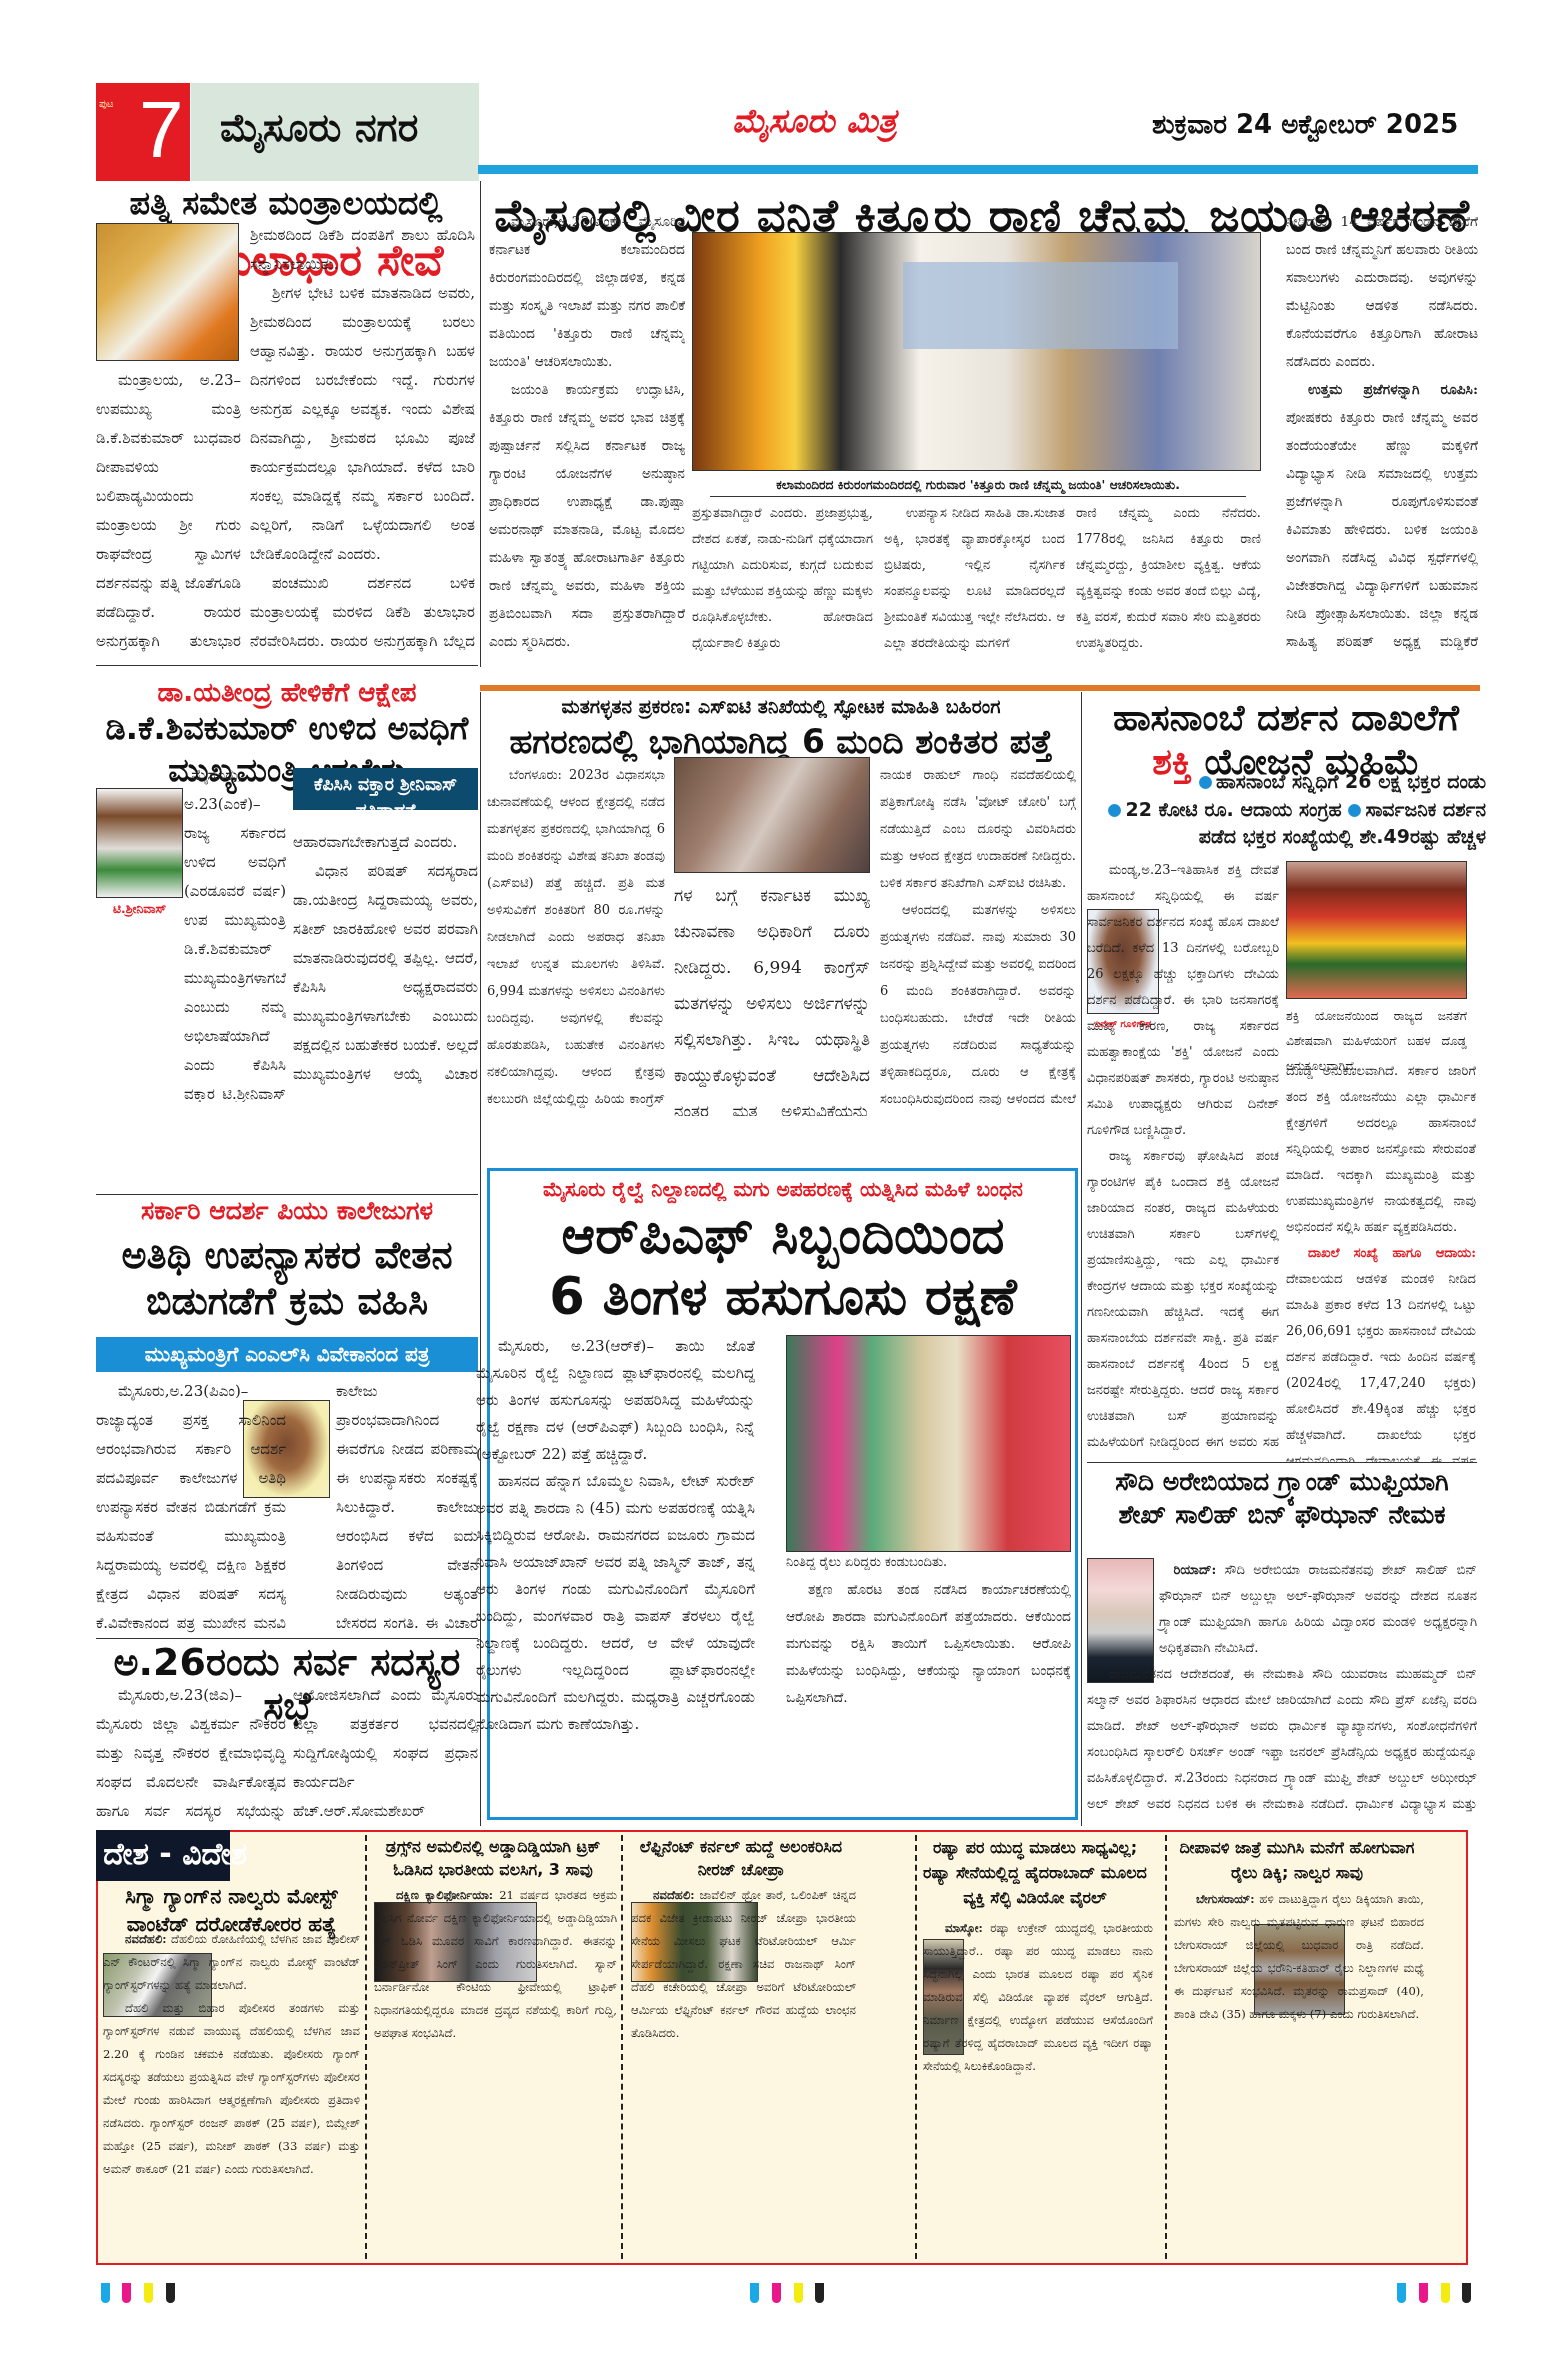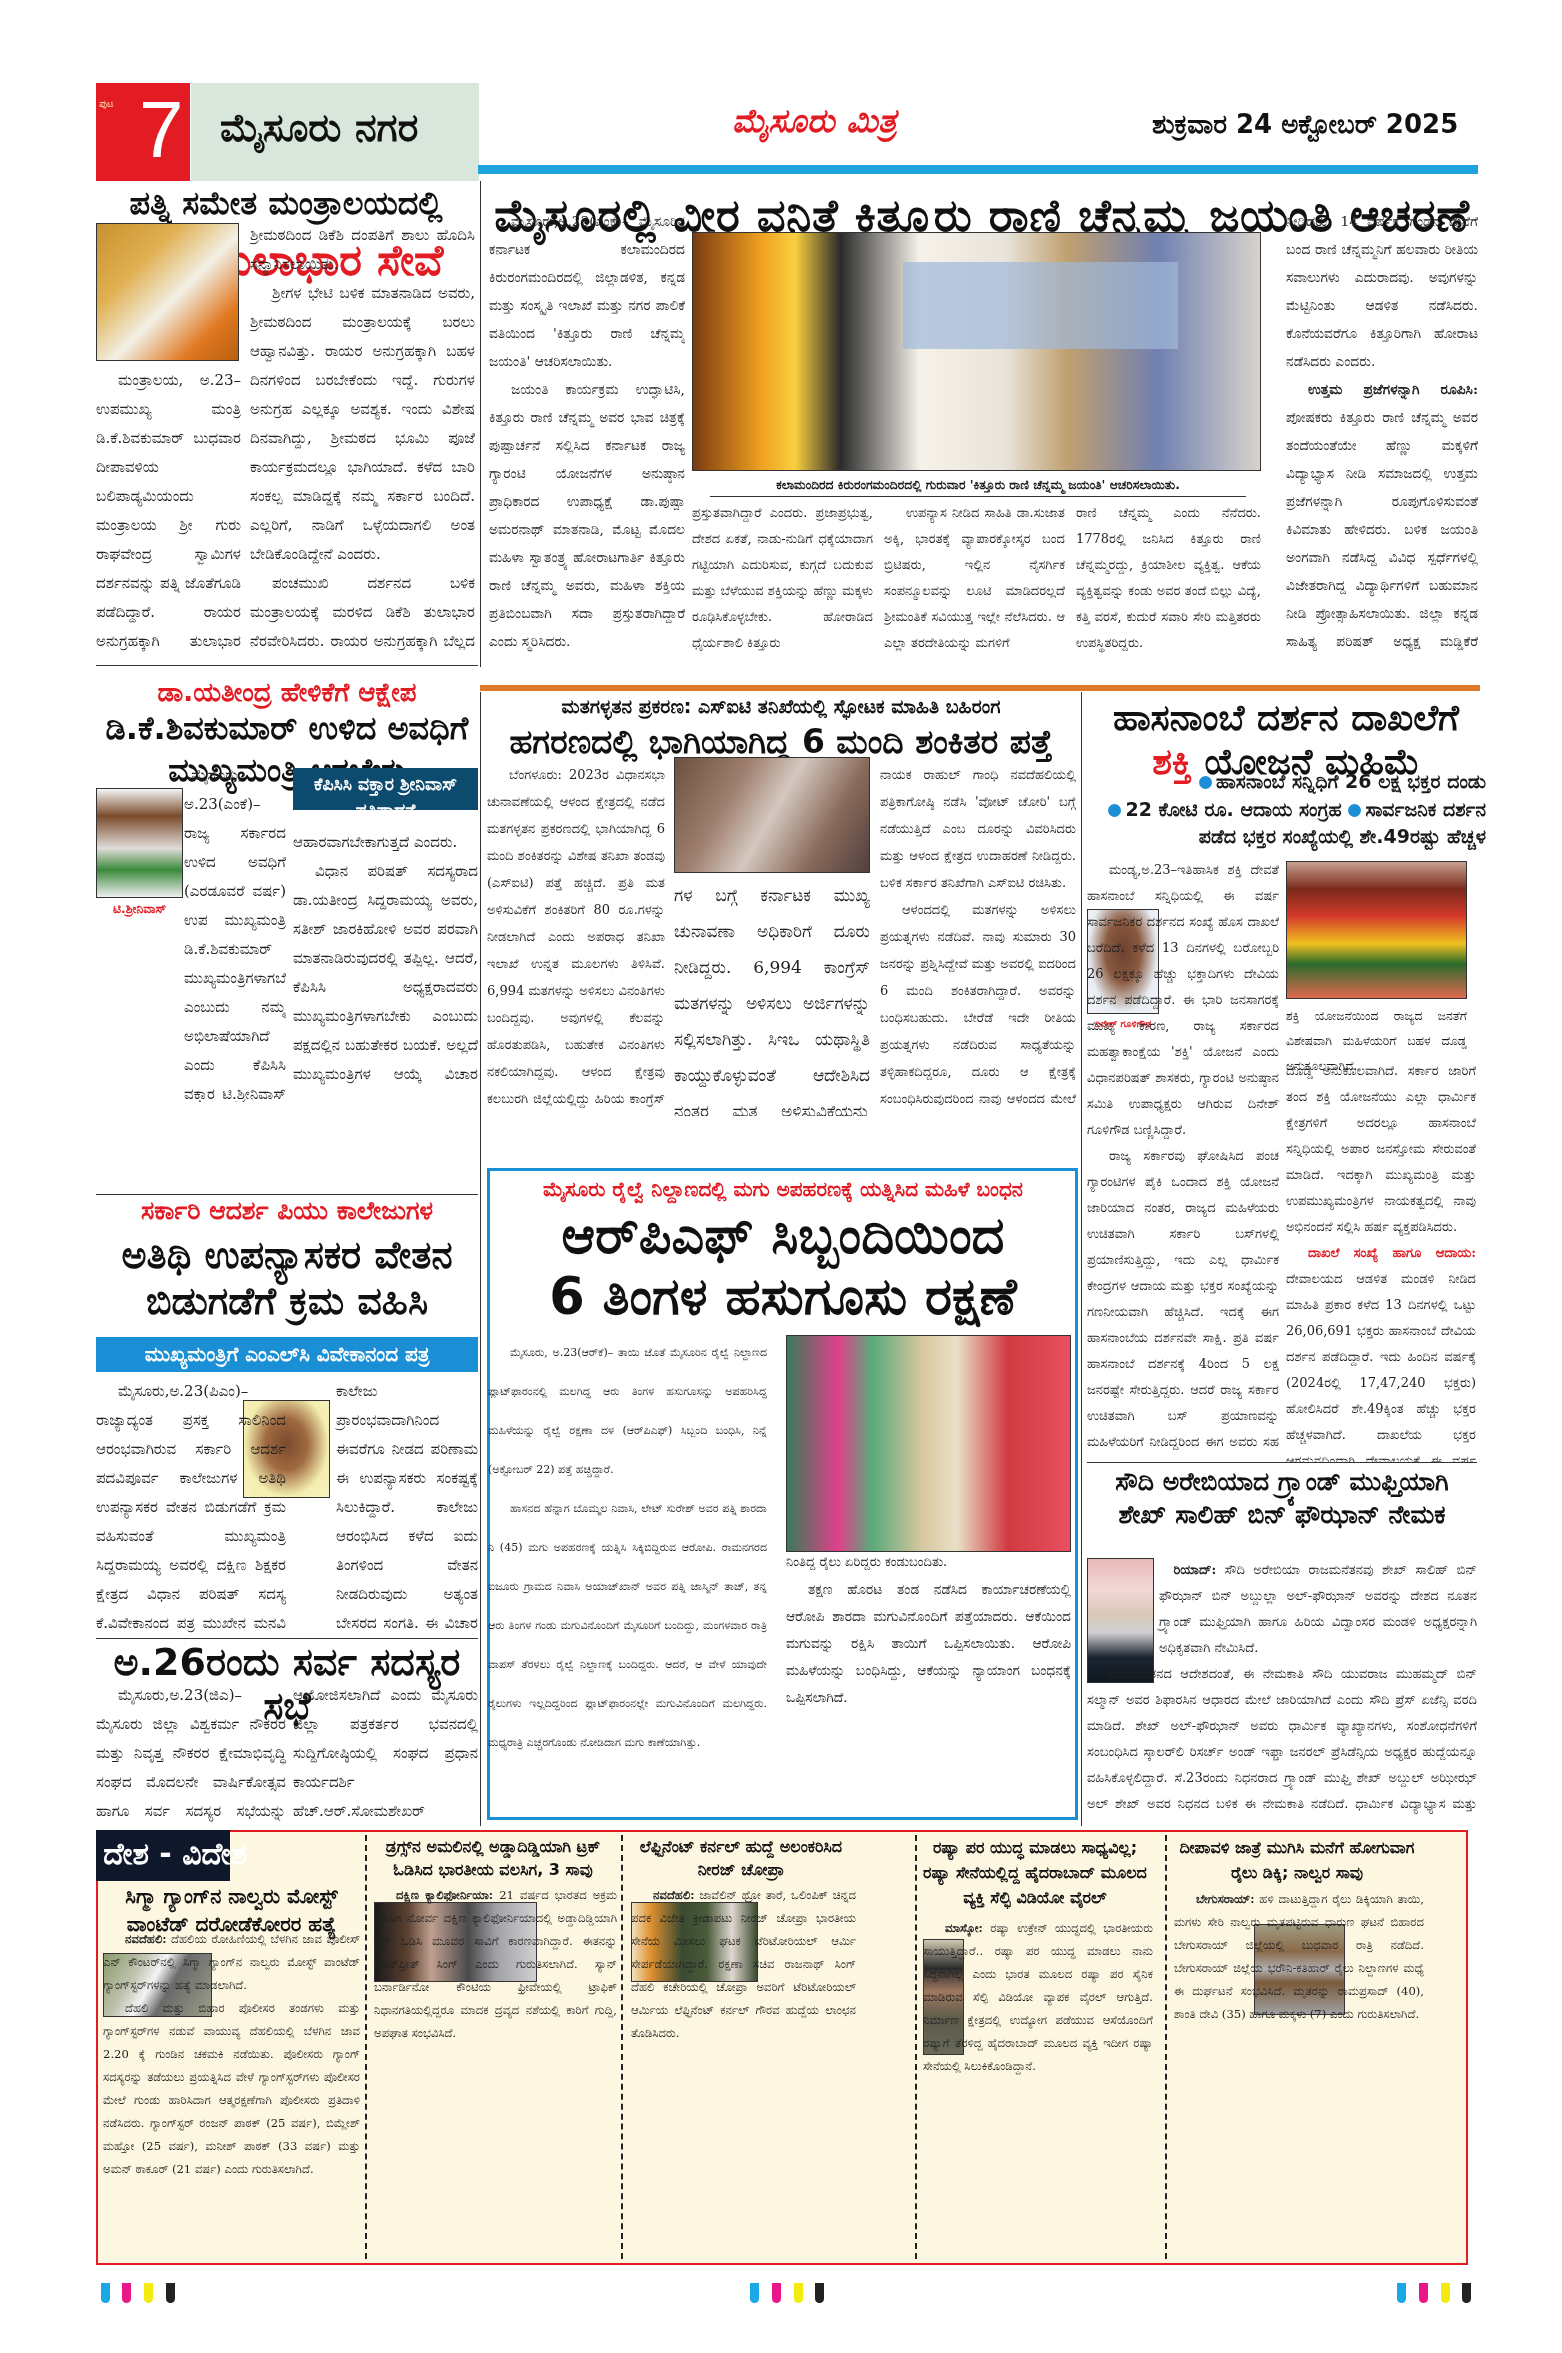--- a/index.html
+++ b/index.html
@@ -131,21 +131,21 @@
   <p style="text-indent:0">ನಾಯಕ ರಾಹುಲ್ ಗಾಂಧಿ ನವದೆಹಲಿಯಲ್ಲಿ ಪತ್ರಿಕಾಗೋಷ್ಠಿ ನಡೆಸಿ 'ವೋಟ್ ಚೋರಿ' ಬಗ್ಗೆ ನಡೆಯುತ್ತಿದೆ ಎಂಬ ದೂರನ್ನು ವಿವರಿಸಿದರು ಮತ್ತು ಆಳಂದ ಕ್ಷೇತ್ರದ ಉದಾಹರಣೆ ನೀಡಿದ್ದರು. ಬಳಿಕ ಸರ್ಕಾರ ತನಿಖೆಗಾಗಿ ಎಸ್‌ಐಟಿ ರಚಿಸಿತು.</p>
   <p>ಆಳಂದದಲ್ಲಿ ಮತಗಳನ್ನು ಅಳಿಸಲು ಪ್ರಯತ್ನಗಳು ನಡೆದಿವೆ. ನಾವು ಸುಮಾರು 30 ಜನರನ್ನು ಪ್ರಶ್ನಿಸಿದ್ದೇವೆ ಮತ್ತು ಅವರಲ್ಲಿ ಐದರಿಂದ 6 ಮಂದಿ ಶಂಕಿತರಾಗಿದ್ದಾರೆ. ಅವರನ್ನು ಬಂಧಿಸಬಹುದು. ಬೇರೆಡೆ ಇದೇ ರೀತಿಯ ಪ್ರಯತ್ನಗಳು ನಡೆದಿರುವ ಸಾಧ್ಯತೆಯನ್ನು ತಳ್ಳಿಹಾಕದಿದ್ದರೂ, ದೂರು ಆ ಕ್ಷೇತ್ರಕ್ಕೆ ಸಂಬಂಧಿಸಿರುವುದರಿಂದ ನಾವು ಆಳಂದದ ಮೇಲೆ ಮಾತ್ರ ಗಮನಹರಿಸುತ್ತಿದ್ದೇವೆ ಎಂದು ಸಿಐಡಿಯ ಉನ್ನತ ಅಧಿಕಾರಿಯೊಬ್ಬರು ತಿಳಿಸಿದ್ದಾರೆ.</p>
 </div>
 
 <div class="abs" style="left:487px;top:1168px;width:591px;height:652px;border:3.6px solid #1a8fd6;"></div>
 <div class="abs hl red" style="left:493px;top:1178px;width:580px;font-size:20px;">ಮೈಸೂರು ರೈಲ್ವೆ ನಿಲ್ದಾಣದಲ್ಲಿ ಮಗು ಅಪಹರಣಕ್ಕೆ ಯತ್ನಿಸಿದ ಮಹಿಳೆ ಬಂಧನ</div>
 <div class="abs hl" style="left:493px;top:1207px;width:580px;font-size:51px;">ಆರ್‌ಪಿಎಫ್ ಸಿಬ್ಬಂದಿಯಿಂದ</div>
 <div class="abs hl" style="left:493px;top:1268px;width:580px;font-size:51px;">6 ತಿಂಗಳ ಹಸುಗೂಸು ರಕ್ಷಣೆ</div>
 <div class="photo" style="left:786px;top:1335px;width:285px;height:217px;background:linear-gradient(90deg,#3a7a5a 0%,#e0408a 18%,#5aaa7a 30%,#d8c8a0 48%,#e8e0c8 60%,#d03a40 78%,#e85060 100%);"></div>
 <div class="abs" style="left:786px;top:1554px;width:285px;font-size:13px;font-family:'DejaVu Serif',serif;">ನಿಂತಿದ್ದ ರೈಲು ಏರಿದ್ದರು ಕಂಡುಬಂದಿತು.</div>
-<div class="abs txt" style="left:488px;top:1333px;width:279px;height:482px;font-size:11px;line-height:39px;">
+<div class="abs txt" style="left:476px;top:1333px;width:279px;height:482px;font-size:15px;line-height:27px;">
   <p>ಮೈಸೂರು, ಅ.23(ಆರ್‌ಕೆ)– ತಾಯಿ ಜೊತೆ ಮೈಸೂರಿನ ರೈಲ್ವೆ ನಿಲ್ದಾಣದ ಪ್ಲಾಟ್‌ಫಾರಂನಲ್ಲಿ ಮಲಗಿದ್ದ ಆರು ತಿಂಗಳ ಹಸುಗೂಸನ್ನು ಅಪಹರಿಸಿದ್ದ ಮಹಿಳೆಯನ್ನು ರೈಲ್ವೆ ರಕ್ಷಣಾ ದಳ (ಆರ್‌ಪಿಎಫ್) ಸಿಬ್ಬಂದಿ ಬಂಧಿಸಿ, ನಿನ್ನೆ (ಅಕ್ಟೋಬರ್ 22) ಪತ್ತೆ ಹಚ್ಚಿದ್ದಾರೆ.</p>
   <p>ಹಾಸನದ ಹೆನ್ನಾಗ ಬೊಮ್ಮಲ ನಿವಾಸಿ, ಲೇಟ್ ಸುರೇಶ್ ಅವರ ಪತ್ನಿ ಶಾರದಾ ನಿ (45) ಮಗು ಅಪಹರಣಕ್ಕೆ ಯತ್ನಿಸಿ ಸಿಕ್ಕಿಬಿದ್ದಿರುವ ಆರೋಪಿ. ರಾಮನಗರದ ಐಜೂರು ಗ್ರಾಮದ ನಿವಾಸಿ ಅಯಾಜ್‌ಖಾನ್ ಅವರ ಪತ್ನಿ ಜಾಸ್ಮಿನ್ ತಾಜ್, ತನ್ನ ಆರು ತಿಂಗಳ ಗಂಡು ಮಗುವಿನೊಂದಿಗೆ ಮೈಸೂರಿಗೆ ಬಂದಿದ್ದು, ಮಂಗಳವಾರ ರಾತ್ರಿ ವಾಪಸ್ ತೆರಳಲು ರೈಲ್ವೆ ನಿಲ್ದಾಣಕ್ಕೆ ಬಂದಿದ್ದರು. ಆದರೆ, ಆ ವೇಳೆ ಯಾವುದೇ ರೈಲುಗಳು ಇಲ್ಲದಿದ್ದರಿಂದ ಪ್ಲಾಟ್‌ಫಾರಂನಲ್ಲೇ ಮಗುವಿನೊಂದಿಗೆ ಮಲಗಿದ್ದರು. ಮಧ್ಯರಾತ್ರಿ ಎಚ್ಚರಗೊಂಡು ನೋಡಿದಾಗ ಮಗು ಕಾಣೆಯಾಗಿತ್ತು.</p>
 </div>
 <div class="abs txt" style="left:786px;top:1576px;width:285px;height:239px;font-size:13.8px;line-height:27px;">
   <p>ತಕ್ಷಣ ಹೊರಟ ತಂಡ ನಡೆಸಿದ ಕಾರ್ಯಾಚರಣೆಯಲ್ಲಿ ಆರೋಪಿ ಶಾರದಾ ಮಗುವಿನೊಂದಿಗೆ ಪತ್ತೆಯಾದರು. ಆಕೆಯಿಂದ ಮಗುವನ್ನು ರಕ್ಷಿಸಿ ತಾಯಿಗೆ ಒಪ್ಪಿಸಲಾಯಿತು. ಆರೋಪಿ ಮಹಿಳೆಯನ್ನು ಬಂಧಿಸಿದ್ದು, ಆಕೆಯನ್ನು ನ್ಯಾಯಾಂಗ ಬಂಧನಕ್ಕೆ ಒಪ್ಪಿಸಲಾಗಿದೆ.</p>
 </div>
 
 <div class="vr" style="left:1081px;top:692px;height:1134px;"></div>
 <div class="abs hl" style="left:1083px;top:697px;width:406px;font-size:36px;">ಹಾಸನಾಂಬೆ ದರ್ಶನ ದಾಖಲೆಗೆ</div>
 <div class="abs hl" style="left:1083px;top:741px;width:406px;font-size:36px;">

